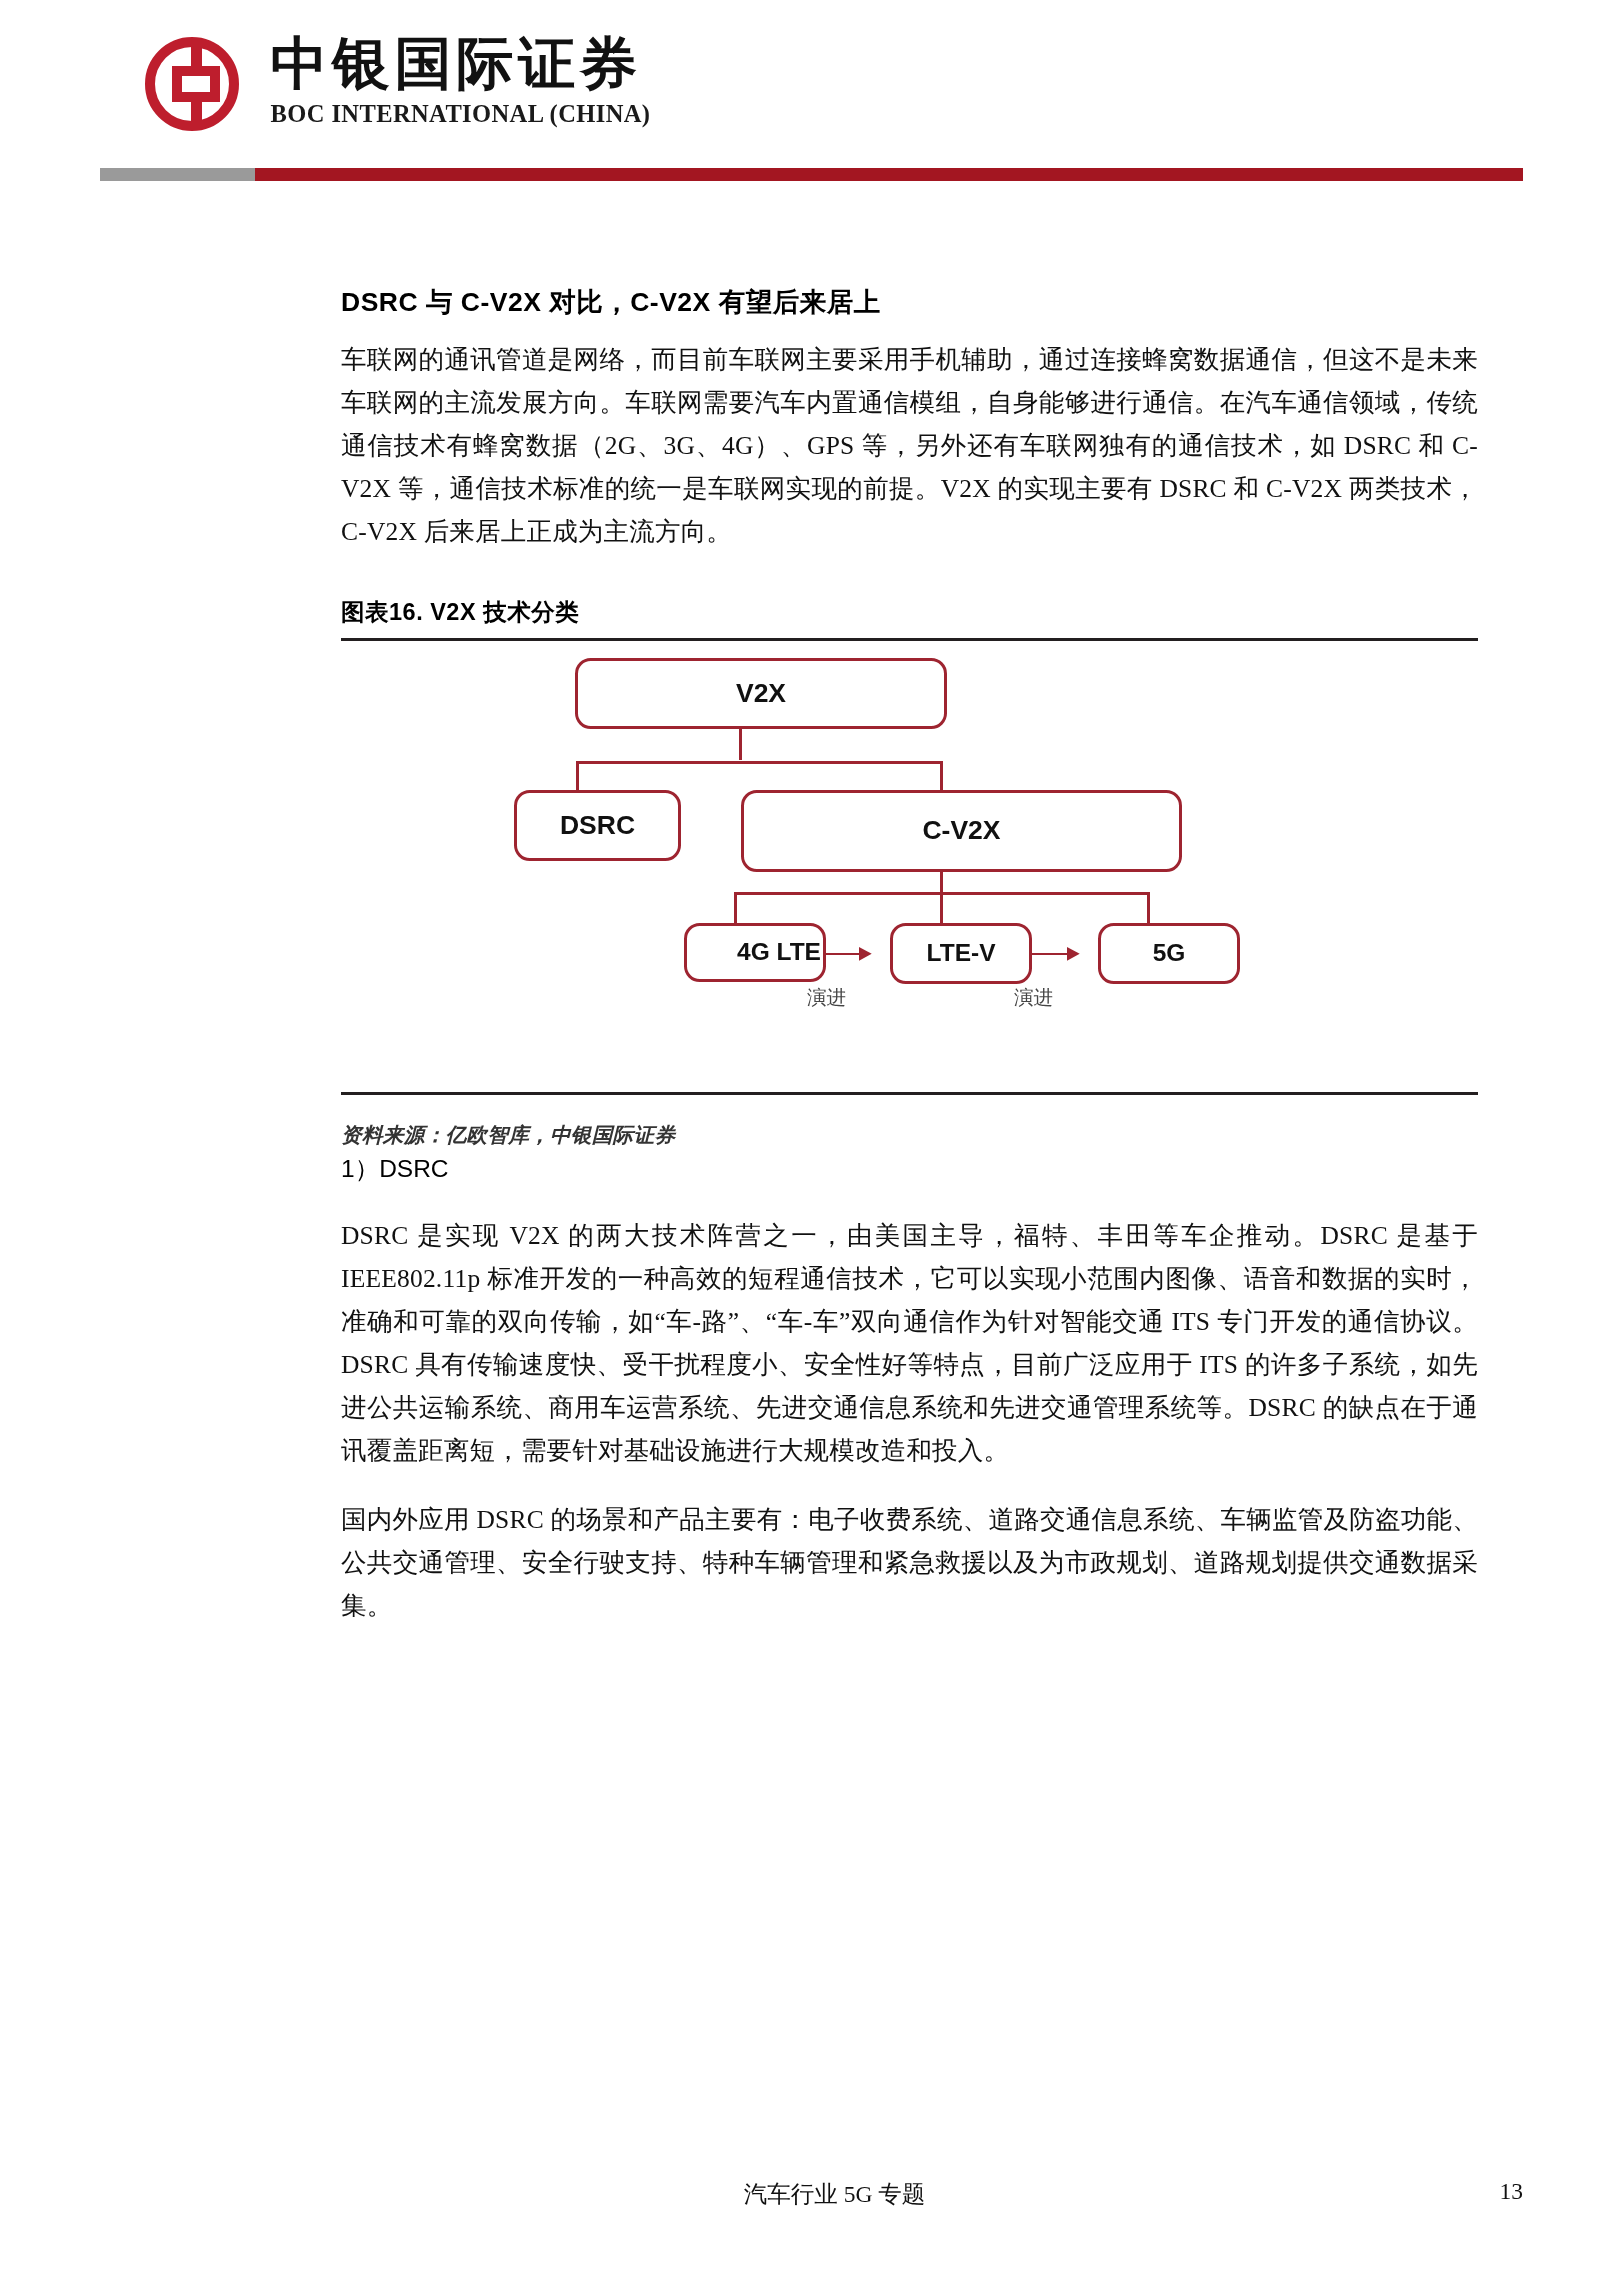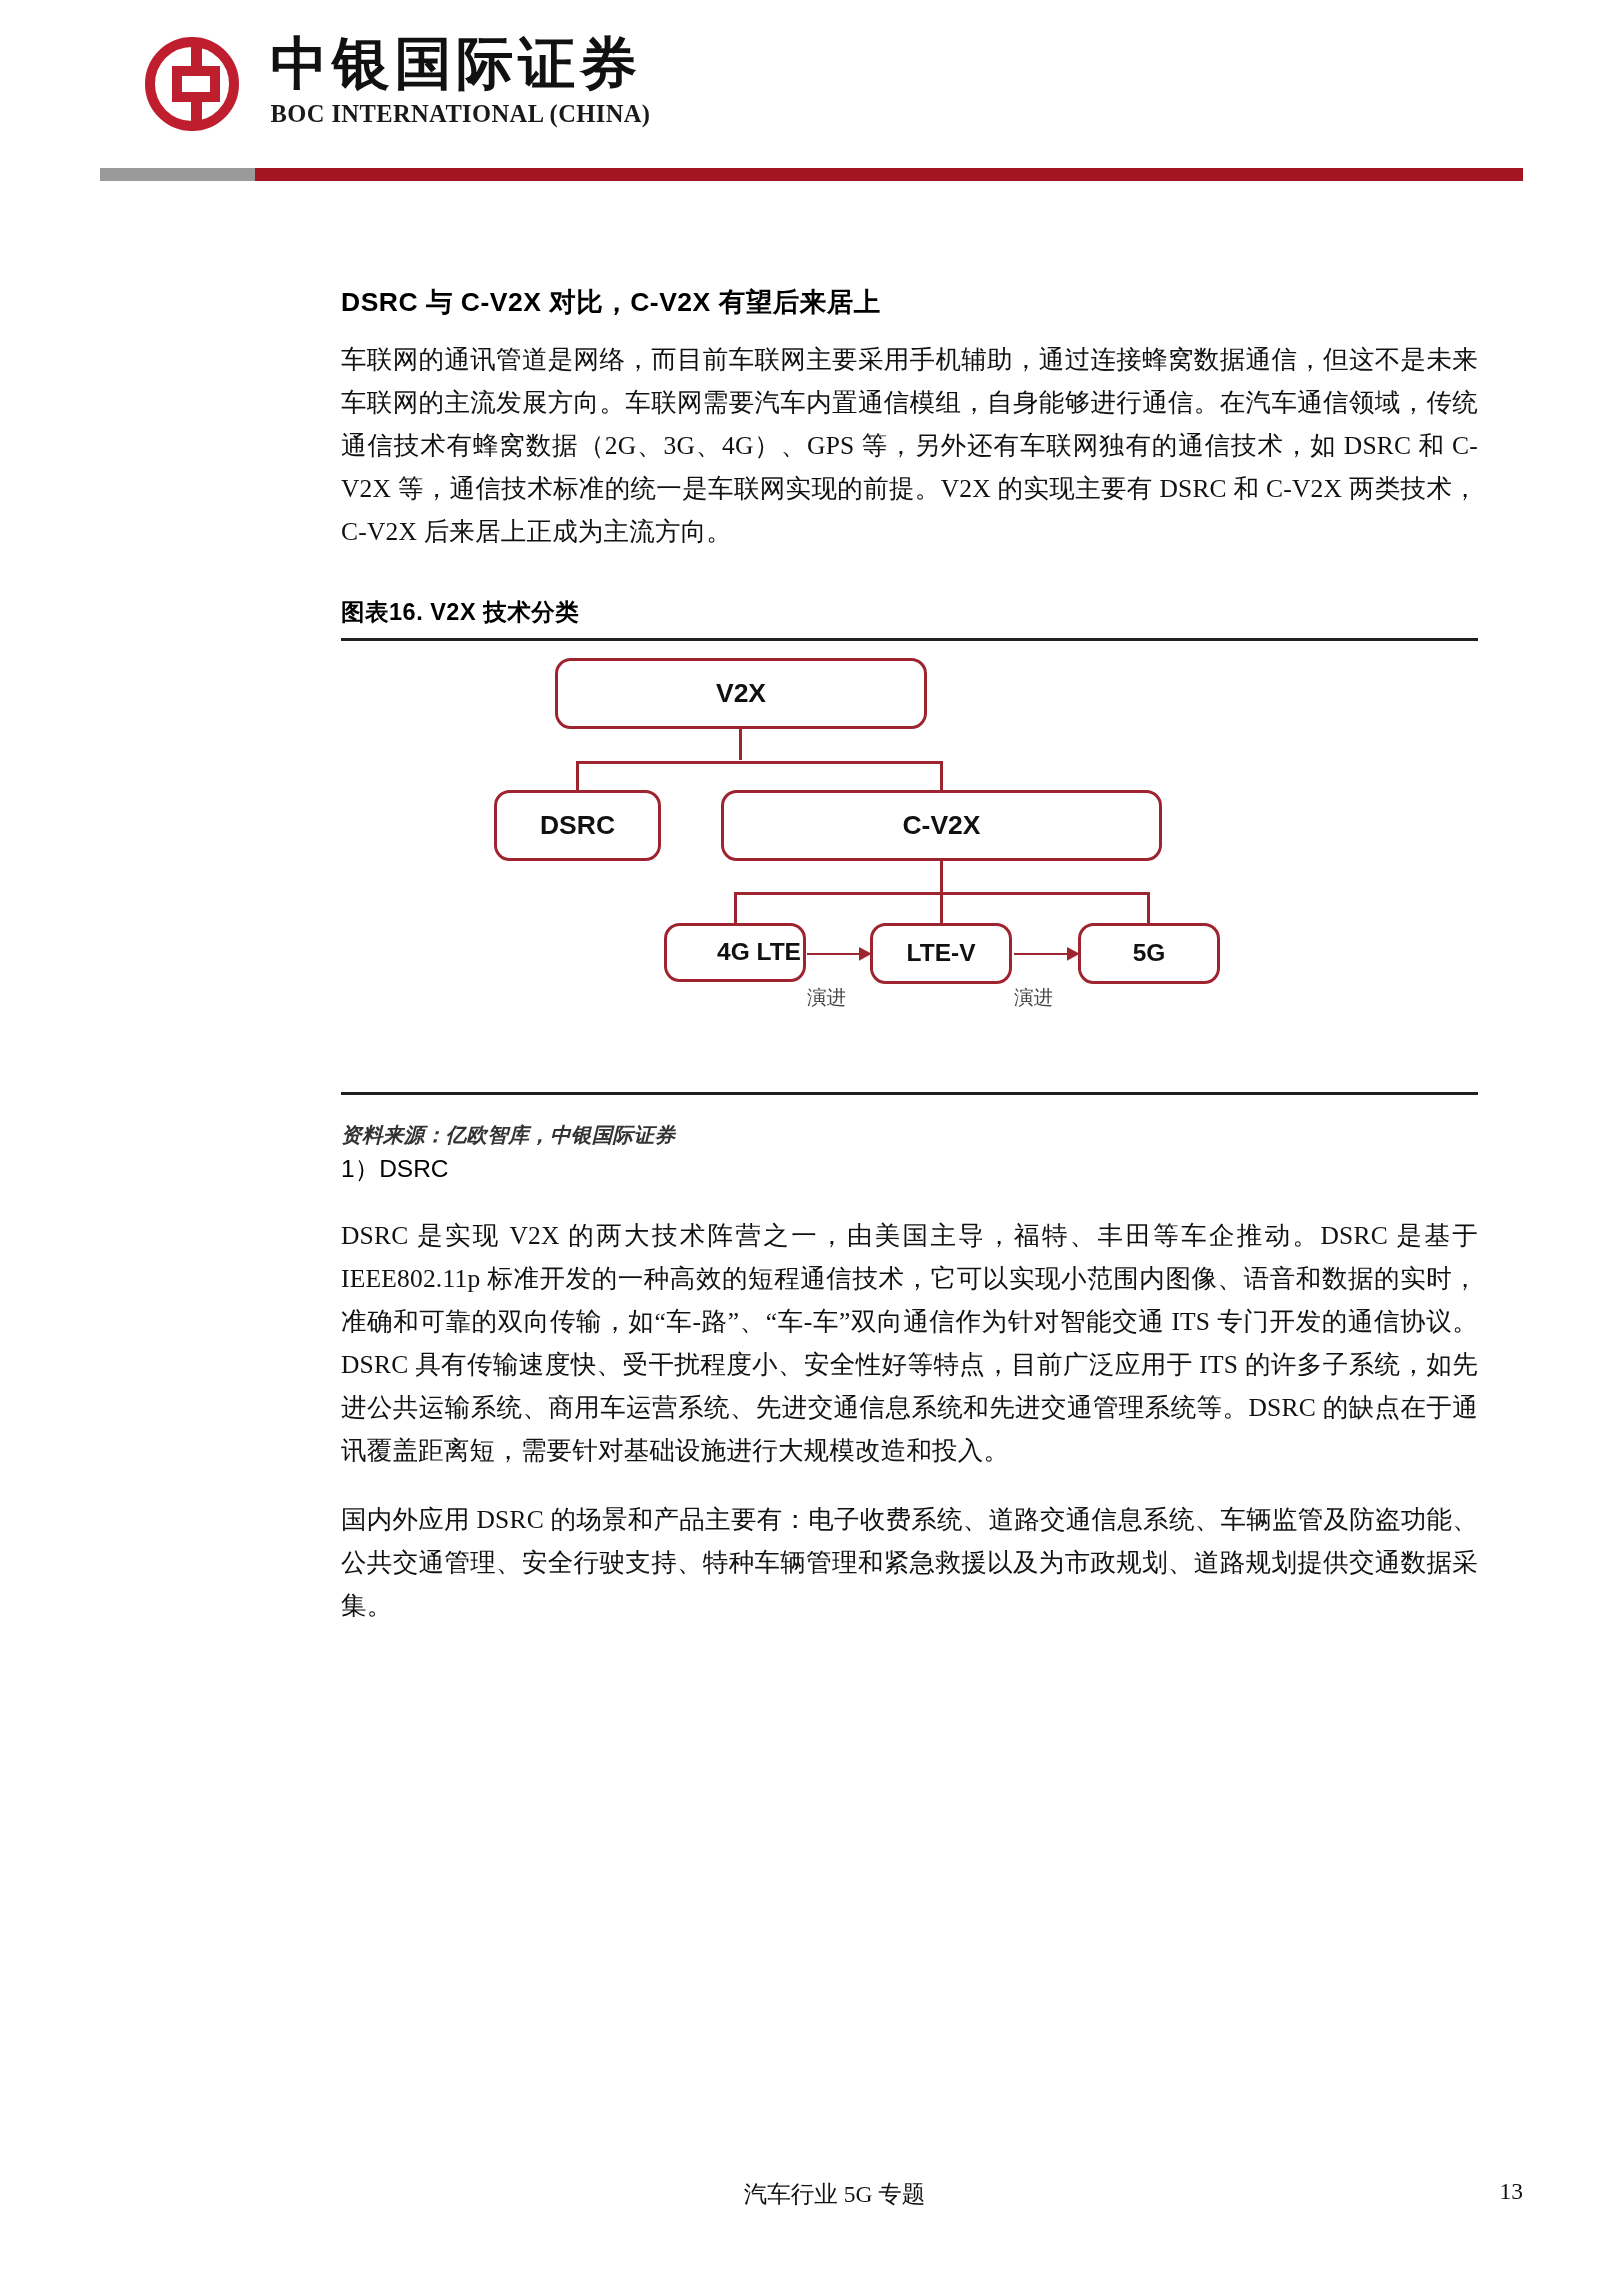--- a/index.html
+++ b/index.html
@@ -201,24 +201,25 @@
     border: 3.9px solid #9E2430;
     border-radius: 15.7px;
     background: #ffffff;
     display: flex;
     align-items: center;
     justify-content: center;
     font-family: "Liberation Sans", "DejaVu Sans", sans-serif;
     font-weight: 700;
     color: #111;
     box-sizing: border-box;
+    margin-left: 20px;
   }
   #box-v2x   { left: 214px; top: 17.6px;  width: 372px; height: 71px; font-size: 26.5px; }
   #box-dsrc  { left: 153px; top: 149px; width: 167px; height: 71px; font-size: 26.5px; }
-  #box-cv2x  { left: 380px; top: 149px; width: 441px; height: 71px; font-size: 26.5px; }
+  #box-cv2x  { left: 380px; top: 149px; width: 441px; height: 82px; font-size: 26.5px; }
   #box-4glte { left: 323px; top: 282px; width: 142px; height: 59px; font-size: 24.5px; padding-left: 48px; }
   #box-ltev  { left: 529px; top: 282px; width: 142px; height: 61px; font-size: 24.5px; }
   #box-5g    { left: 737px; top: 282px; width: 142px; height: 61px; font-size: 24.5px; }
 
   .conn {
     position: absolute;
     background: #9E2430;
   }
   .evo-label {
     position: absolute;

